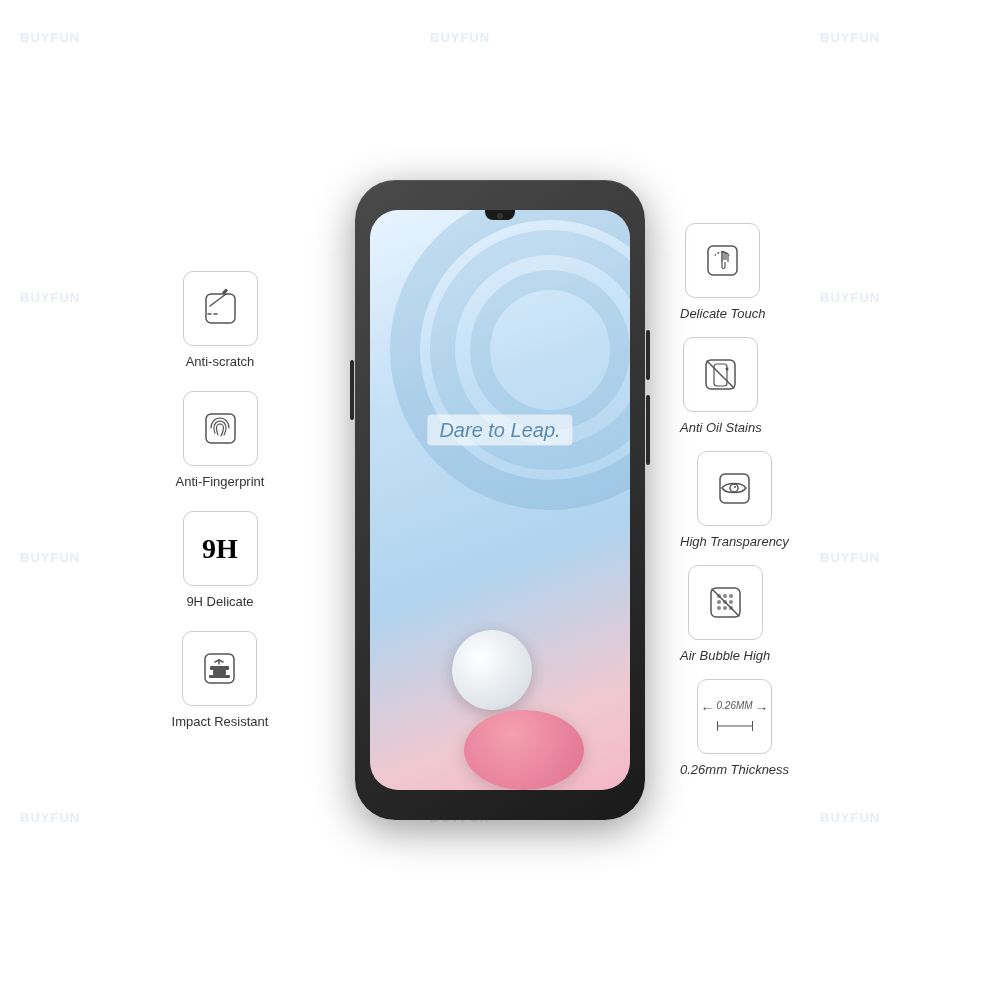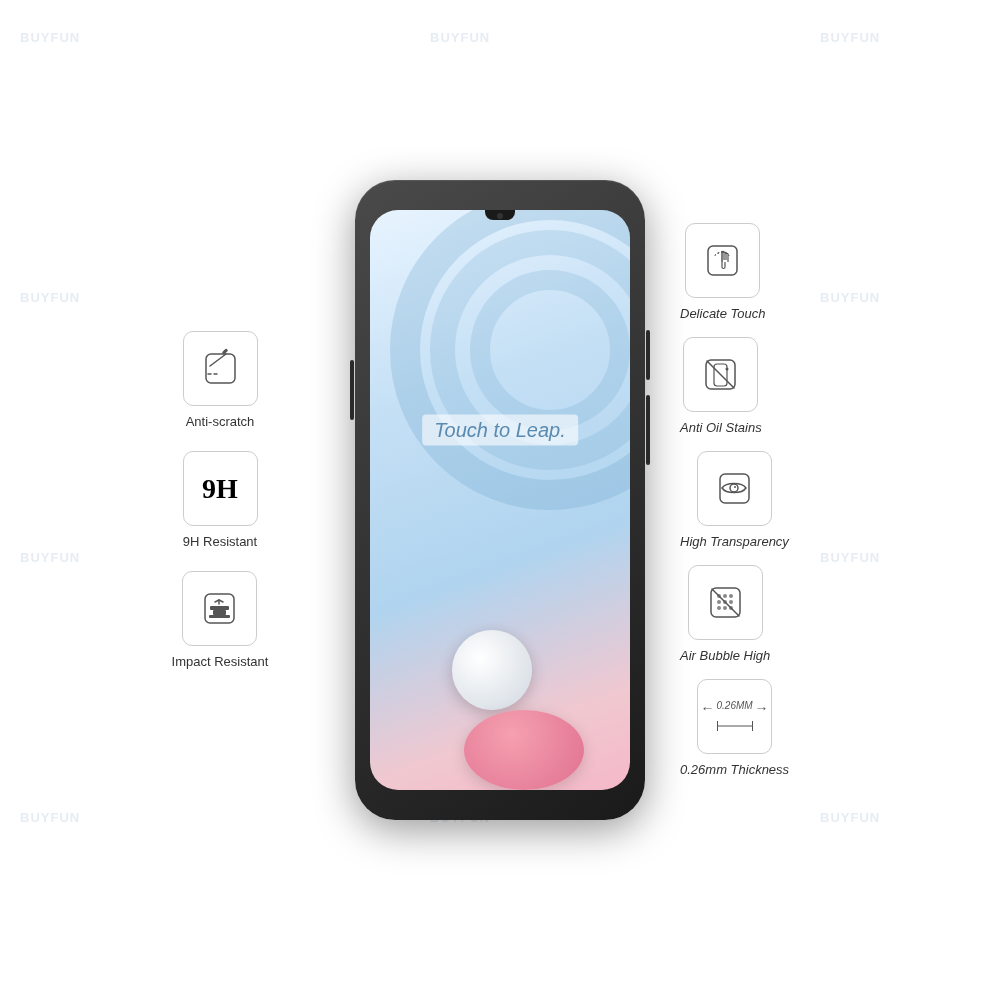--- a/index.html
+++ b/index.html
@@ -309,27 +309,41 @@
         <svg viewBox="0 0 45 45">
           <rect x="8" y="8" width="29" height="29" rx="5" fill="none" stroke="#555" stroke-width="1.5"></rect>
           <line x1="12" y1="20" x2="28" y2="8" stroke="#555" stroke-width="1.5" stroke-linecap="round"></line>
           <rect x="24" y="4" width="6" height="3" rx="1" fill="#555" transform="rotate(-45 27 5.5)"></rect>
           <line x1="10" y1="28" x2="22" y2="28" stroke="#555" stroke-width="1.5" stroke-dasharray="3,3" stroke-linecap="round"></line>
         </svg>
       </div>
       <span class="feature-label">Anti-scratch</span>
     </div>
 
+    <div class="feature-item">
+      <div class="feature-icon-box">
+        <svg viewBox="0 0 45 45">
+          <rect x="8" y="8" width="29" height="29" rx="5" fill="none" stroke="#555" stroke-width="1.5"></rect>
+          <path d="M22 12 C17 12 13 16 13 22" fill="none" stroke="#555" stroke-width="1.2" stroke-linecap="round"></path>
+          <path d="M22 15 C18.5 15 16 18 16 22 C16 24 16.5 26 17 27" fill="none" stroke="#555" stroke-width="1.2" stroke-linecap="round"></path>
+          <path d="M22 18 C20 18 18.5 20 18.5 22 C18.5 25 19.5 27 20 29" fill="none" stroke="#555" stroke-width="1.2" stroke-linecap="round"></path>
+          <path d="M22 18 C24 18 25.5 20 25.5 22 C25.5 25 24 28 23 30" fill="none" stroke="#555" stroke-width="1.2" stroke-linecap="round"></path>
+          <path d="M22 15 C25.5 15 28 18 28 22 C28 25 27 27 26 29" fill="none" stroke="#555" stroke-width="1.2" stroke-linecap="round"></path>
+          <path d="M22 12 C27 12 31 16 31 22" fill="none" stroke="#555" stroke-width="1.2" stroke-linecap="round"></path>
+        </svg>
+      </div>
+      <span class="feature-label">Anti-Fingerprint</span>
+    </div>
 
 
     <div class="feature-item">
       <div class="hardness-box">
         <span>9H</span>
       </div>
-      <span class="feature-label">9H Resistant</span>
+      <span class="feature-label">9H Delicate</span>
     </div>
 
     <div class="feature-item">
       <div class="feature-icon-box">
         <svg viewBox="0 0 45 45">
           <rect x="8" y="8" width="29" height="29" rx="5" fill="none" stroke="#555" stroke-width="1.5"></rect>
 
           <rect x="13" y="20" width="19" height="4" rx="1" fill="#555"></rect>
           <rect x="16" y="24" width="13" height="5" rx="1" fill="#555"></rect>
           <rect x="12" y="29" width="21" height="3" rx="1" fill="#555"></rect>
@@ -348,21 +362,21 @@
       <div class="btn-left"></div>
       <div class="btn-right-top"></div>
       <div class="btn-right-bottom"></div>
       <div class="phone-screen">
         <div class="phone-notch"></div>
         <div class="phone-camera"></div>
         <div class="screen-content">
           <div class="screen-circle-1"></div>
           <div class="screen-circle-2"></div>
           <div class="screen-circle-3"></div>
-          <div class="dare-text">Touch to Leap.</div>
+          <div class="dare-text">Dare to Leap.</div>
           <div class="ball-white"></div>
           <div class="ball-pink"></div>
         </div>
       </div>
     </div>
   </div>
 
   <div class="features-right">
 
     <div class="feature-item">

